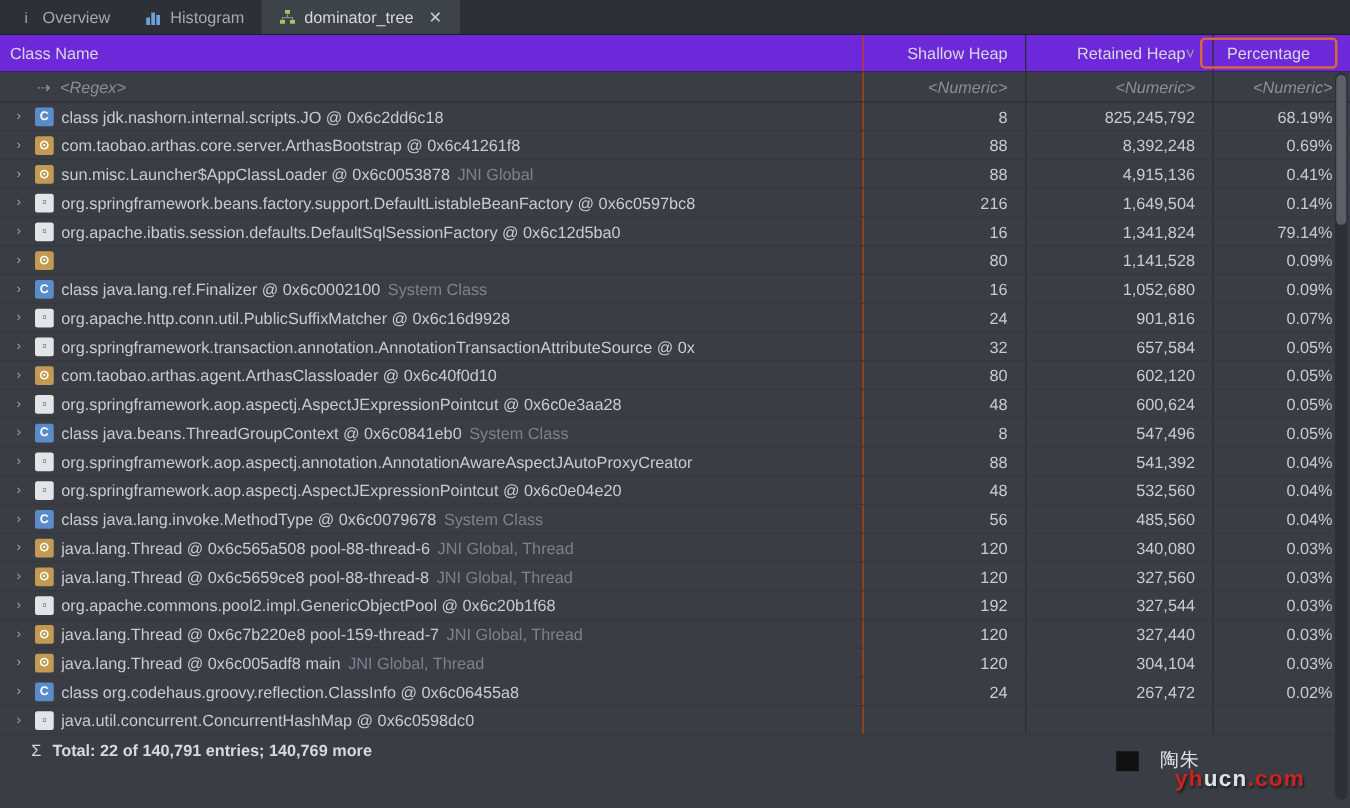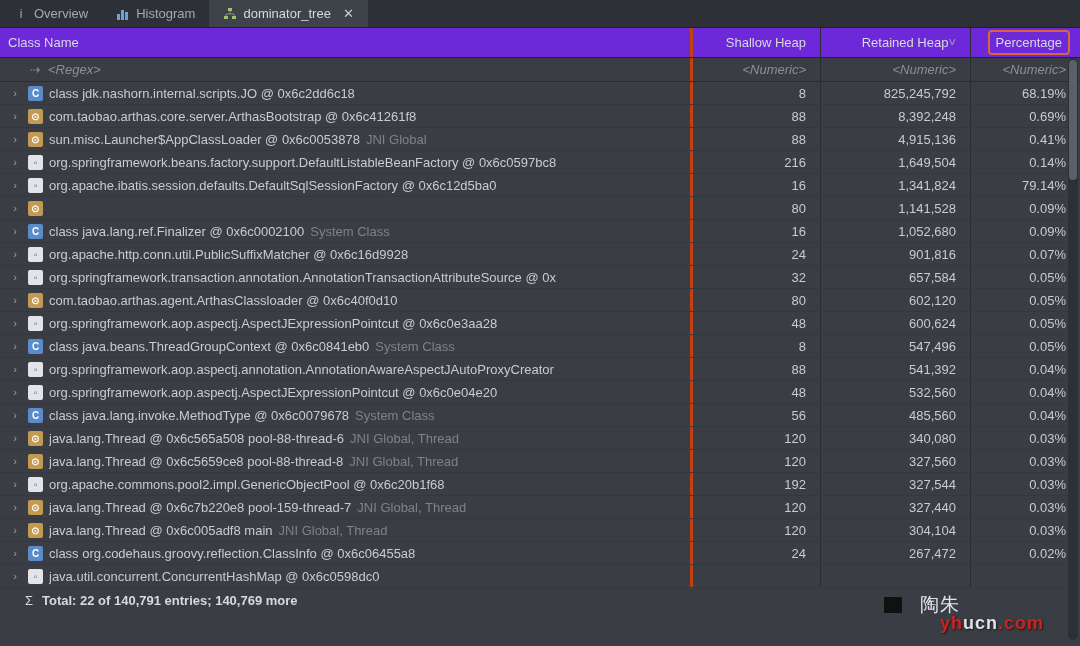--- a/index.html
+++ b/index.html
@@ -34,28 +34,28 @@
     .tab-icon { width: 14px; height: 14px; display:inline-flex; align-items:center; justify-content:center; font-size:12px;}
     .tab-close { margin-left: 6px; color:#c8cbd0; }
     .header-row {
       display: flex;
       height: 30px;
       background: #6d28d9;
       border-bottom: 1px solid #222429;
       align-items: center;
     }
     .col-name { flex: 1 1 auto; padding-left: 8px; display:flex; align-items:center; height:100%; }
-    .col-sh { width: 130px; text-align: center; padding-right: 14px; height:100%; display:flex; align-items:center; justify-content:flex-end; border-left:3px solid #c2410c;}
+    .col-sh { width: 130px; text-align: center; padding-right: 14px; height:100%; display:flex; align-items:center; justify-content:flex-end; border-left:1px solid #c2410c;}
     .col-rh { width: 150px; text-align: right; padding-right: 14px; height:100%; display:flex; align-items:center; justify-content:flex-end; border-left:1px solid #2a2d32;}
     .col-pc { width: 110px; text-align: right; padding-right: 14px; height:100%; display:flex; align-items:center; justify-content:flex-end; border-left:1px solid #2a2d32;}
     .hdr { color:#d6d9de; }
     .pc-highlight {
       border: 2px solid #d8663a;
       border-radius: 4px;
-      padding: 3px 6px;
+      padding: 3px 20px;
       margin-right: -4px;
     }
     .sort-ind::after { content: " ˅"; color:#9aa0a8; }
     .filter-row {
       display: flex;
       height: 24px;
       align-items: center;
       background: #3a3e44;
       border-bottom: 1px solid #2a2d32;
       font-style: italic;
@@ -125,21 +125,21 @@
       font-weight:bold;
       text-shadow: 1px 1px 2px rgba(0,0,0,0.6);
       letter-spacing:1px;
       pointer-events:none;
     }
     .watermark .red { color:#c22; }
     .watermark2 {
       position:absolute;
       right: 120px;
       bottom: 28px;
-      font-size:19px;
+      font-size:15px;
       color:#e0e3e8;
       letter-spacing:1px;
       pointer-events:none;
       display:flex; align-items:center; gap:6px;
     }
     .blob { width:18px; height:16px; background:#111; display:inline-block;}
   </style>
 </head>
 <body>
 

